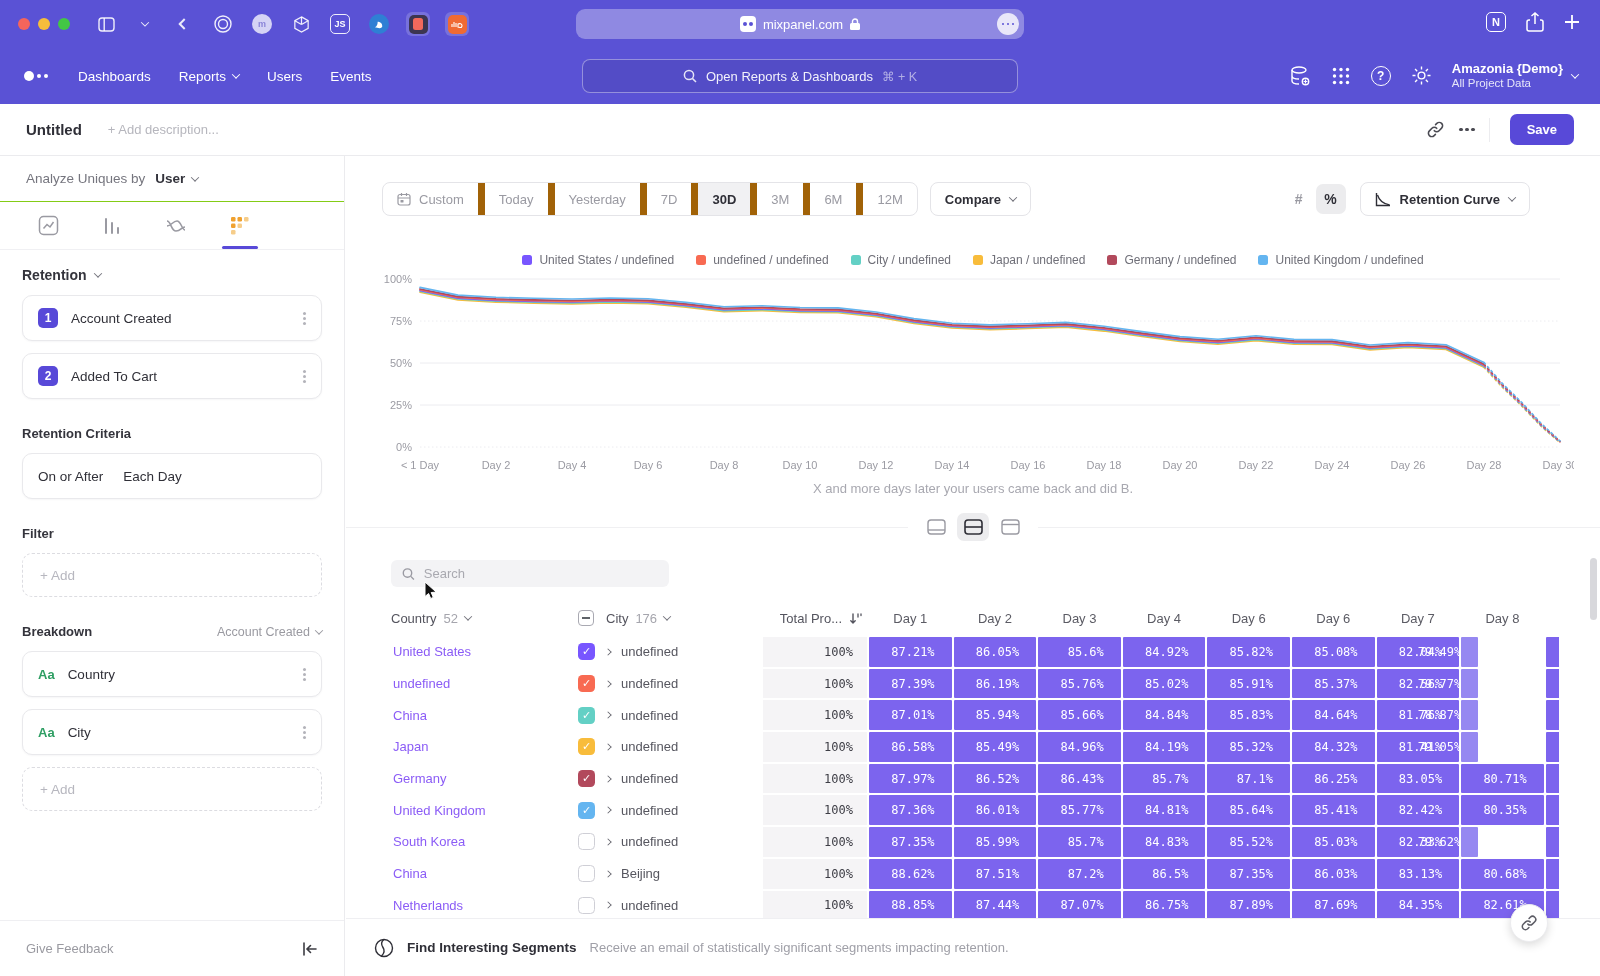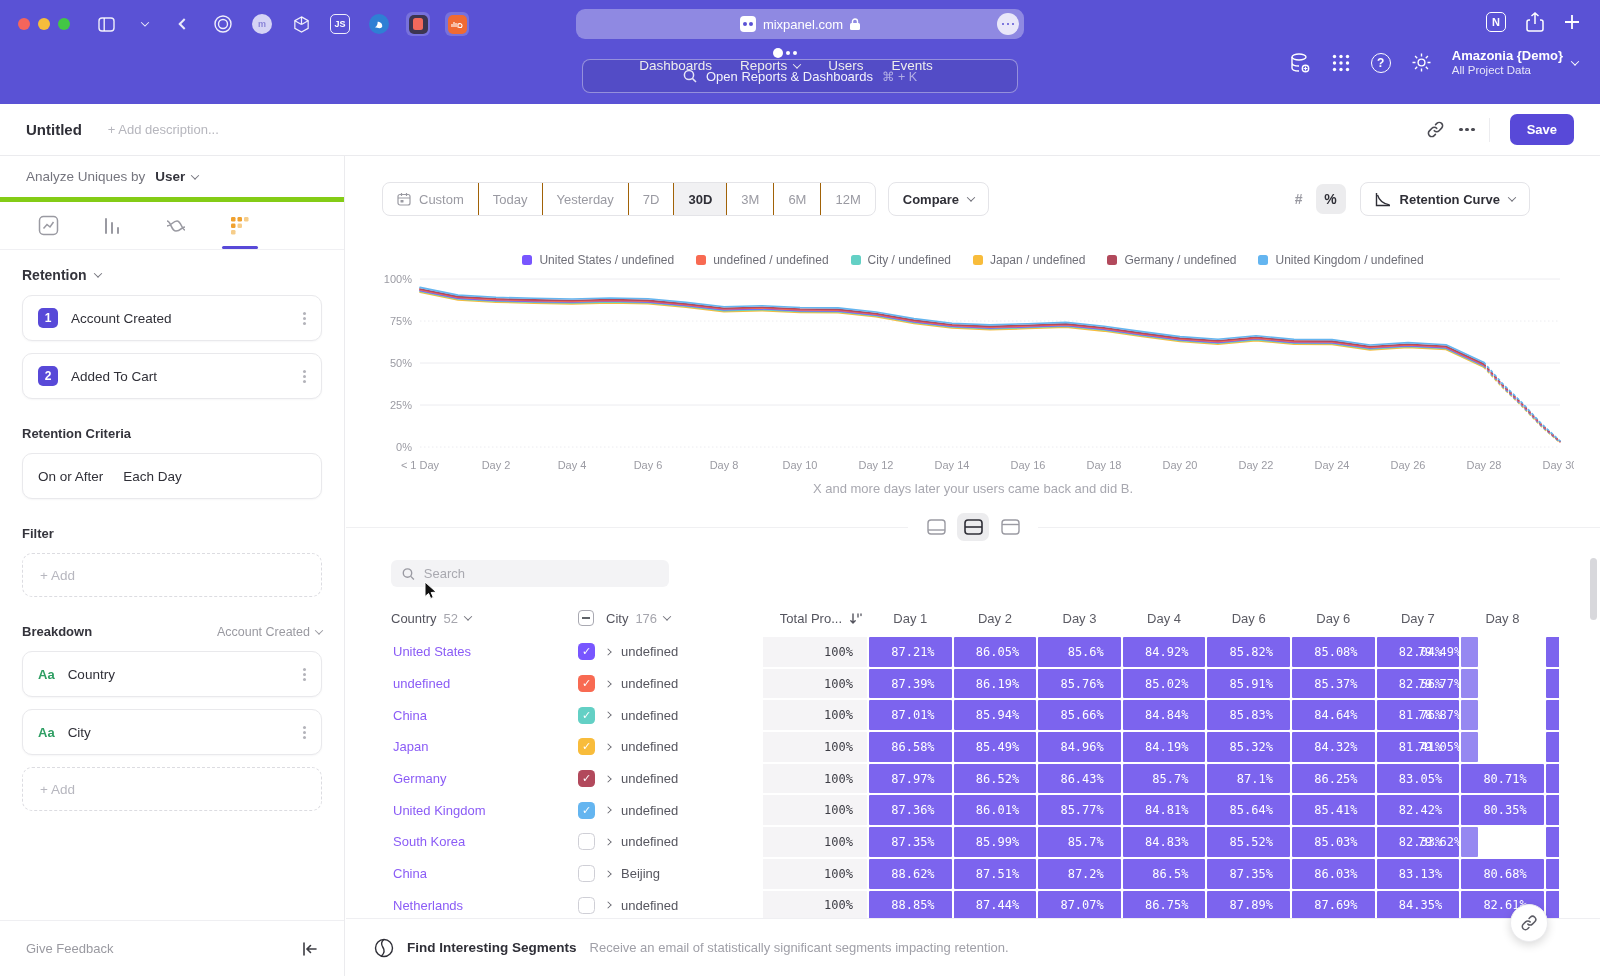--- a/index.html
+++ b/index.html
@@ -15,21 +15,21 @@
   .b-icons{display:flex;align-items:center;gap:15px;margin-left:24px;color:rgba(255,255,255,.88);}
   .b-ic{display:flex;align-items:center;justify-content:center;width:24px;height:24px;border-radius:6px;}
   .b-ic.hl{background:rgba(255,255,255,.18);}
   .mini-app{width:20px;height:20px;border-radius:5px;display:flex;align-items:center;justify-content:center;font-size:9px;font-weight:700;}
   .url-pill{position:absolute;left:50%;top:9px;transform:translateX(-50%);width:448px;height:30px;background:rgba(255,255,255,.32);border-radius:9px;display:flex;align-items:center;justify-content:center;gap:7px;color:#fff;font-size:13px;}
   .url-more{position:absolute;right:5px;top:4px;width:22px;height:22px;border-radius:50%;background:rgba(255,255,255,.8);display:flex;align-items:center;justify-content:center;}
   .fav{width:16px;height:16px;border-radius:4px;background:#fff;display:flex;align-items:center;justify-content:center;gap:2px;}
   .fav i{width:4px;height:4px;border-radius:50%;background:#5a52d5;display:block;}
   .b-right{position:absolute;right:20px;top:12px;display:flex;gap:20px;align-items:center;color:#fff;}
 
-  .nav-row{height:56px;display:flex;align-items:center;padding:0 24px;position:relative;color:#fff;flex-direction:column;}
+  .nav-row{height:56px;display:flex;align-items:center;padding:0 24px;position:relative;color:#fff;}
   .logo{display:flex;align-items:center;gap:3px;margin-right:30px;}
   .logo .d1{width:10px;height:10px;border-radius:50%;background:#fff;}
   .logo .d2,.logo .d3{width:4px;height:4px;border-radius:50%;background:#fff;}
   .nav-item{font-size:13.5px;font-weight:500;margin-right:28px;display:flex;align-items:center;gap:7px;}
   .nav-search{position:absolute;left:50%;transform:translateX(-50%);top:11px;width:436px;height:34px;border:1px solid rgba(255,255,255,.38);background:rgba(0,0,0,.07);border-radius:8px;display:flex;align-items:center;justify-content:center;gap:9px;font-size:13px;color:rgba(255,255,255,.92);}
   .shortcut{color:rgba(255,255,255,.55);font-size:12.5px;}
   .nav-right{position:absolute;right:22px;display:flex;align-items:center;gap:20px;}
   .proj{line-height:1.2;}
   .proj .p1{font-size:13px;font-weight:700;}
   .proj .p2{font-size:11.5px;opacity:.85;}
@@ -43,21 +43,21 @@
   
   .report-header{position:absolute;top:104px;left:0;right:0;height:52px;border-bottom:1px solid #ebebee;display:flex;align-items:center;padding:0 26px;background:#fff;}
   .rh-title{font-size:15px;font-weight:700;color:#2f2f37;margin-right:26px;}
   .rh-desc{font-size:13px;color:#b6b6bd;}
   .rh-actions{margin-left:auto;display:flex;align-items:center;gap:20px;color:#4a4a52;}
   .divider-v{width:1px;height:24px;background:#ececef;}
   .save-btn{background:#5849d8;color:#fff;font-size:13px;font-weight:600;padding:8px 17px;border-radius:7px;}
 
   
   .sidebar{position:absolute;top:156px;left:0;width:345px;bottom:0;border-right:1px solid #ebebee;background:#fff;}
-  .sb-row1{height:46px;display:flex;align-items:center;padding:0 26px;border-bottom:5px solid #84cc16;font-size:13.5px;color:#75757e;gap:7px;}
+  .sb-row1{height:46px;display:flex;align-items:center;padding:0 26px;border-bottom:1px solid #84cc16;font-size:13.5px;color:#75757e;gap:7px;}
   .sb-row1 b{color:#34343c;font-weight:600;margin-left:3px;}
   .sb-tabs{height:48px;display:flex;align-items:center;padding:0 28px;gap:24px;border-bottom:1px solid #f0f0f3;}
   .sb-tab{width:40px;height:100%;display:flex;justify-content:center;align-items:center;position:relative;}
   .sb-tab.active:after{content:'';position:absolute;bottom:0;left:2px;right:2px;height:3px;background:#5849d8;border-radius:2px;}
   .sb-body{padding:17px 22px;position:relative;}
   .sb-section-title{font-size:14px;font-weight:600;color:#34343c;display:flex;gap:8px;align-items:center;}
   .card{height:46px;border:1px solid #e9e9ec;border-radius:10px;display:flex;align-items:center;padding:0 15px;margin-top:12px;background:#fff;box-shadow:0 1px 2px rgba(20,20,40,.04);}
   .badge-num{width:20px;height:20px;border-radius:5px;background:#5849d8;color:#fff;font-size:12px;font-weight:700;display:flex;align-items:center;justify-content:center;margin-right:13px;}
   .card-label{font-size:13.5px;color:#303038;font-weight:500;}
   .kebab{margin-left:auto;display:flex;align-items:center;}
@@ -67,21 +67,21 @@
   .bd-head{display:flex;align-items:center;margin-top:27px;}
   .bd-right{margin-left:auto;font-size:12.5px;color:#9a9aa1;display:flex;gap:6px;align-items:center;}
   .crit-op{font-size:13.5px;color:#303038;font-weight:400;margin-right:20px;}
   .sb-footer{position:absolute;bottom:0;left:0;right:0;height:56px;border-top:1px solid #efeff2;display:flex;align-items:center;padding:0 26px;color:#9a9aa1;font-size:13px;background:#fff;}
   .collapse{margin-left:auto;color:#3c3c43;display:flex;align-items:center;}
 
   
   .main{position:absolute;left:346px;top:156px;right:0;bottom:0;background:#fff;}
   .mtoolbar{display:flex;align-items:center;margin:26px 70px 0 36px;}
   .ranges{display:flex;border:1px solid #e4e4e8;border-radius:8px;height:34px;align-items:stretch;overflow:hidden;background:#fff;}
-  .range{display:flex;align-items:center;padding:0 14px;font-size:13px;color:#9a9aa2;border-right:1px solid #a16207;gap:8px;white-space:nowrap;}
+  .range{display:flex;align-items:center;padding:0 14px;font-size:13px;color:#9a9aa2;border-right:7px solid #a16207;gap:8px;white-space:nowrap;}
   .range:last-child{border-right:none;}
   .range.active{color:#2f2f37;font-weight:700;background:#f1f1f3;}
   .btn-sel{height:34px;border:1px solid #e4e4e8;border-radius:8px;display:flex;align-items:center;gap:9px;padding:0 14px;font-size:13px;font-weight:600;color:#2f2f37;background:#fff;}
   .compare{margin-left:12px;}
   .mt-right{margin-left:auto;display:flex;align-items:center;gap:14px;}
   .np-toggle{display:flex;gap:2px;}
   .np{width:30px;height:30px;display:flex;align-items:center;justify-content:center;font-size:14px;color:#9a9aa2;border-radius:7px;font-weight:600;}
   .np.active{background:#ececee;color:#2f2f37;}
 
   .legend{display:flex;justify-content:center;gap:22px;margin-top:37px;font-size:12px;color:#6f6f78;}

